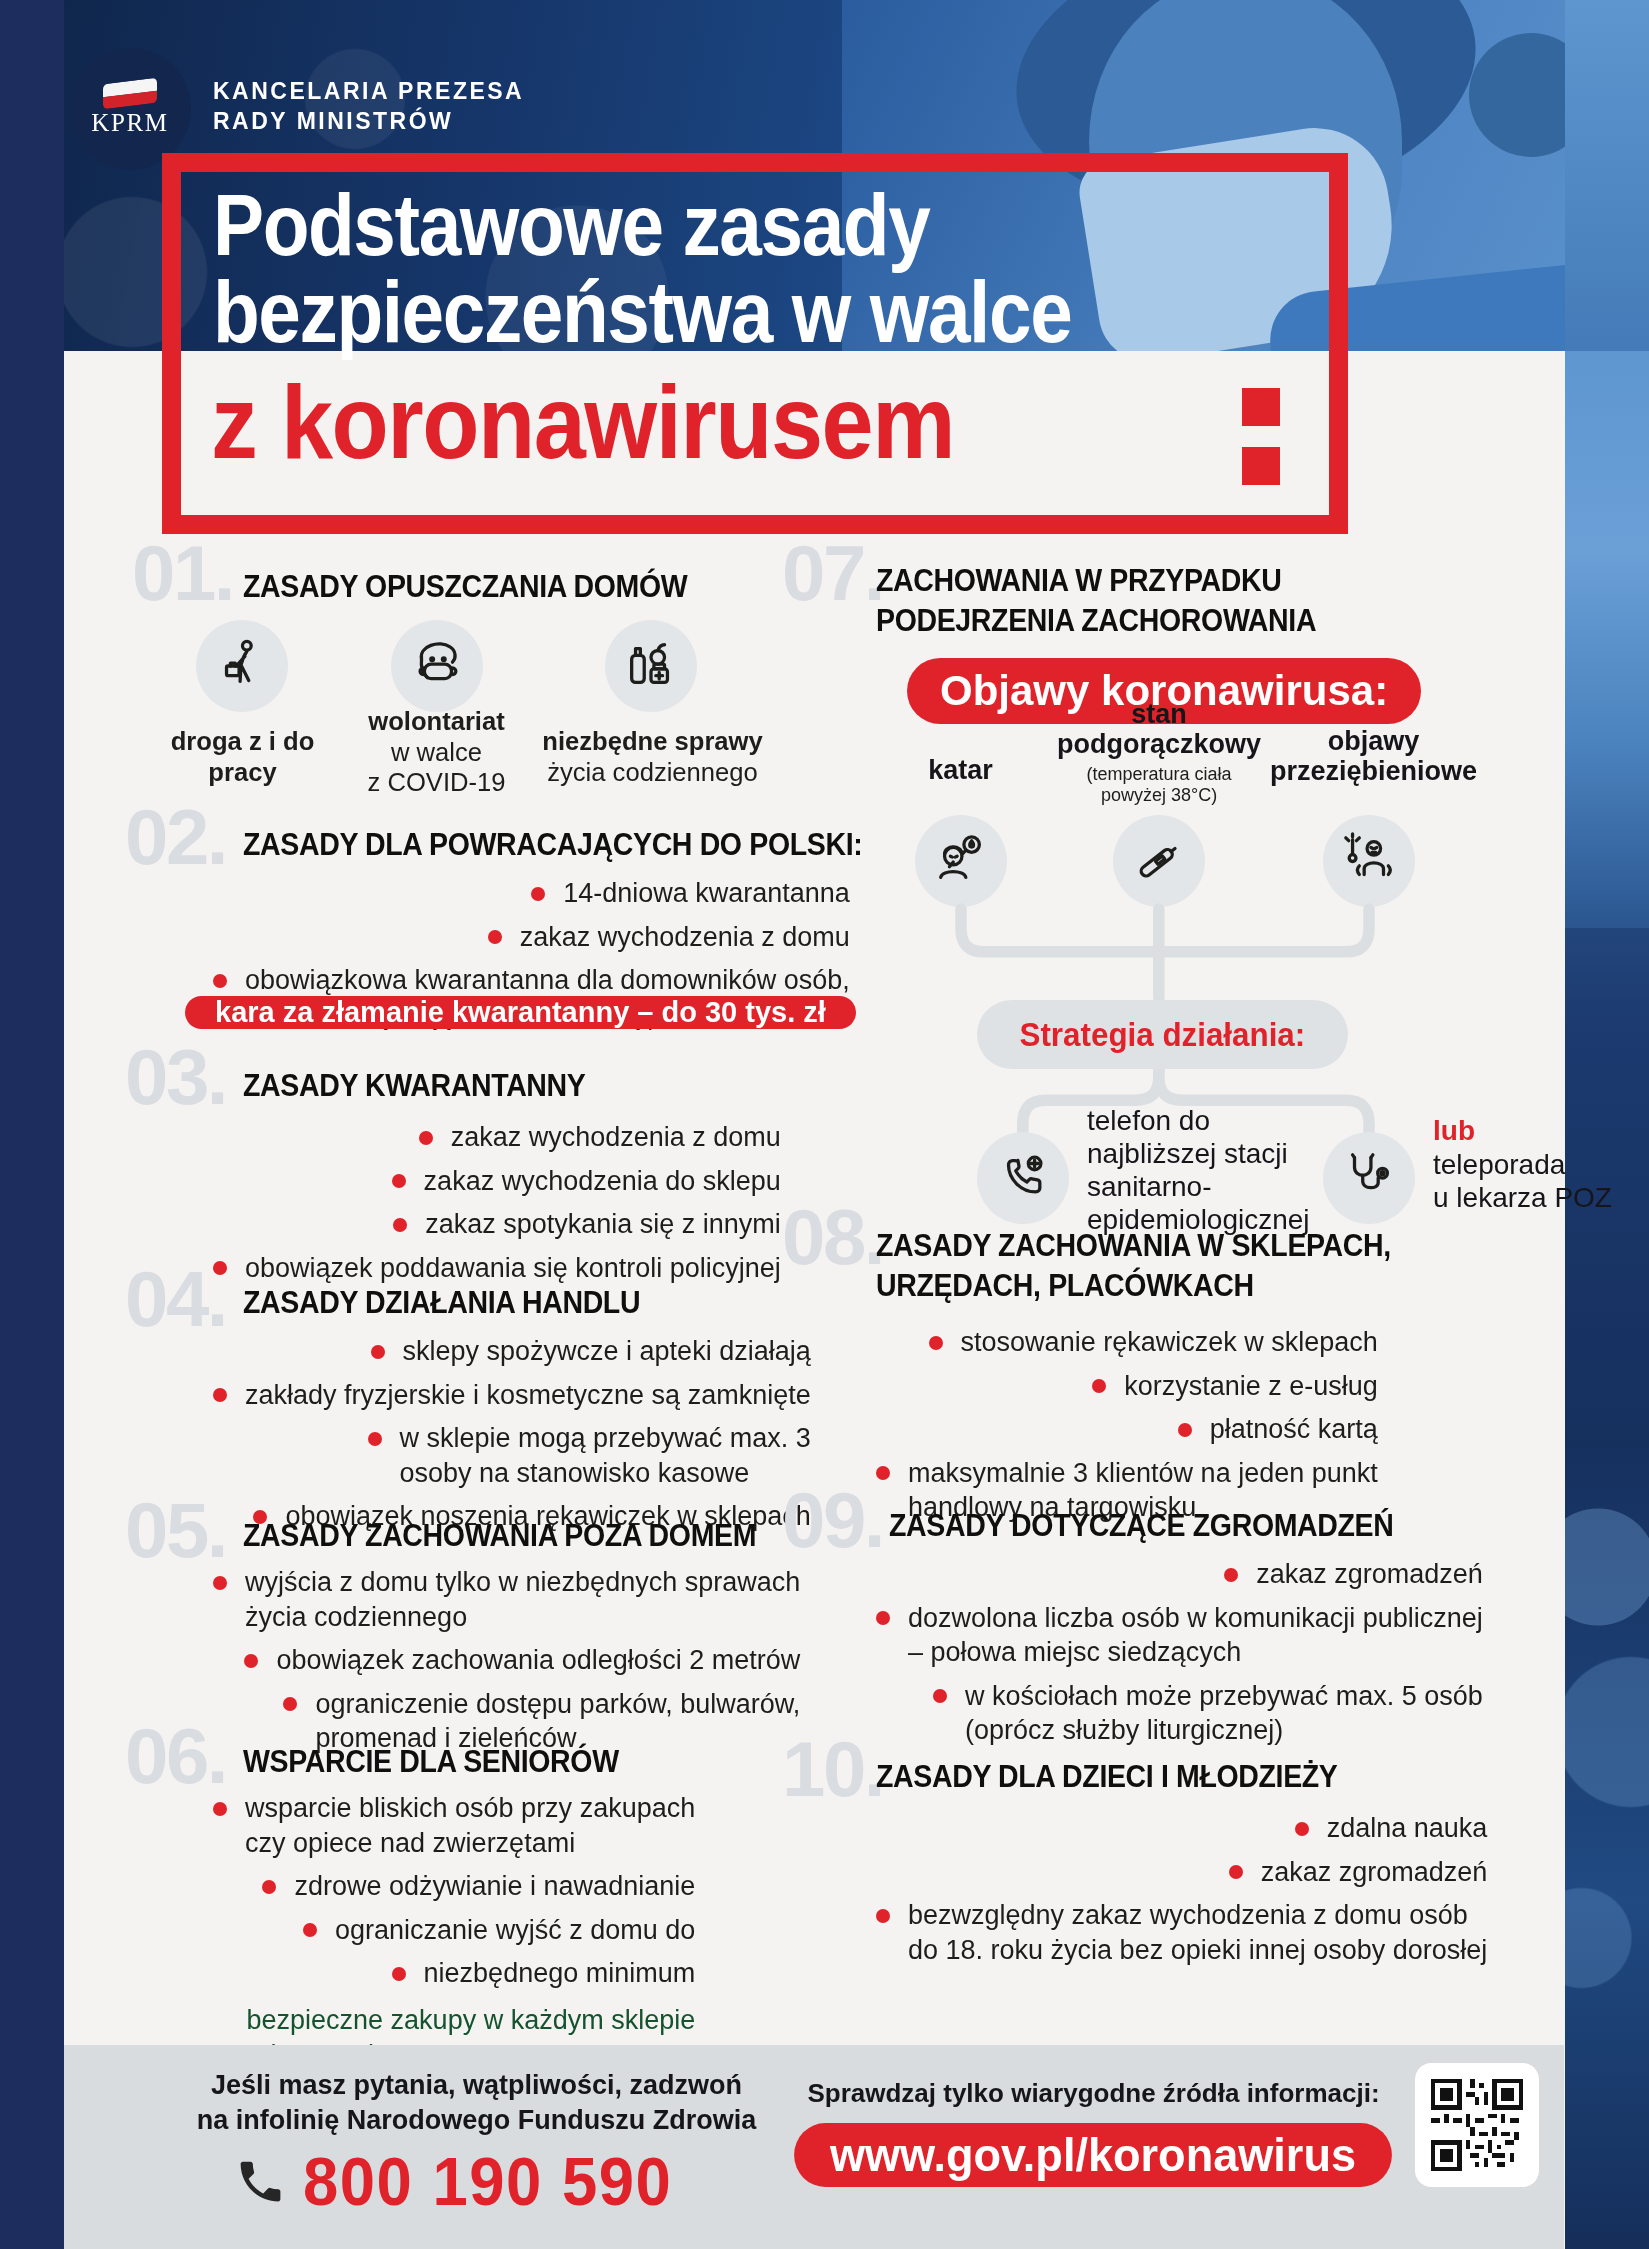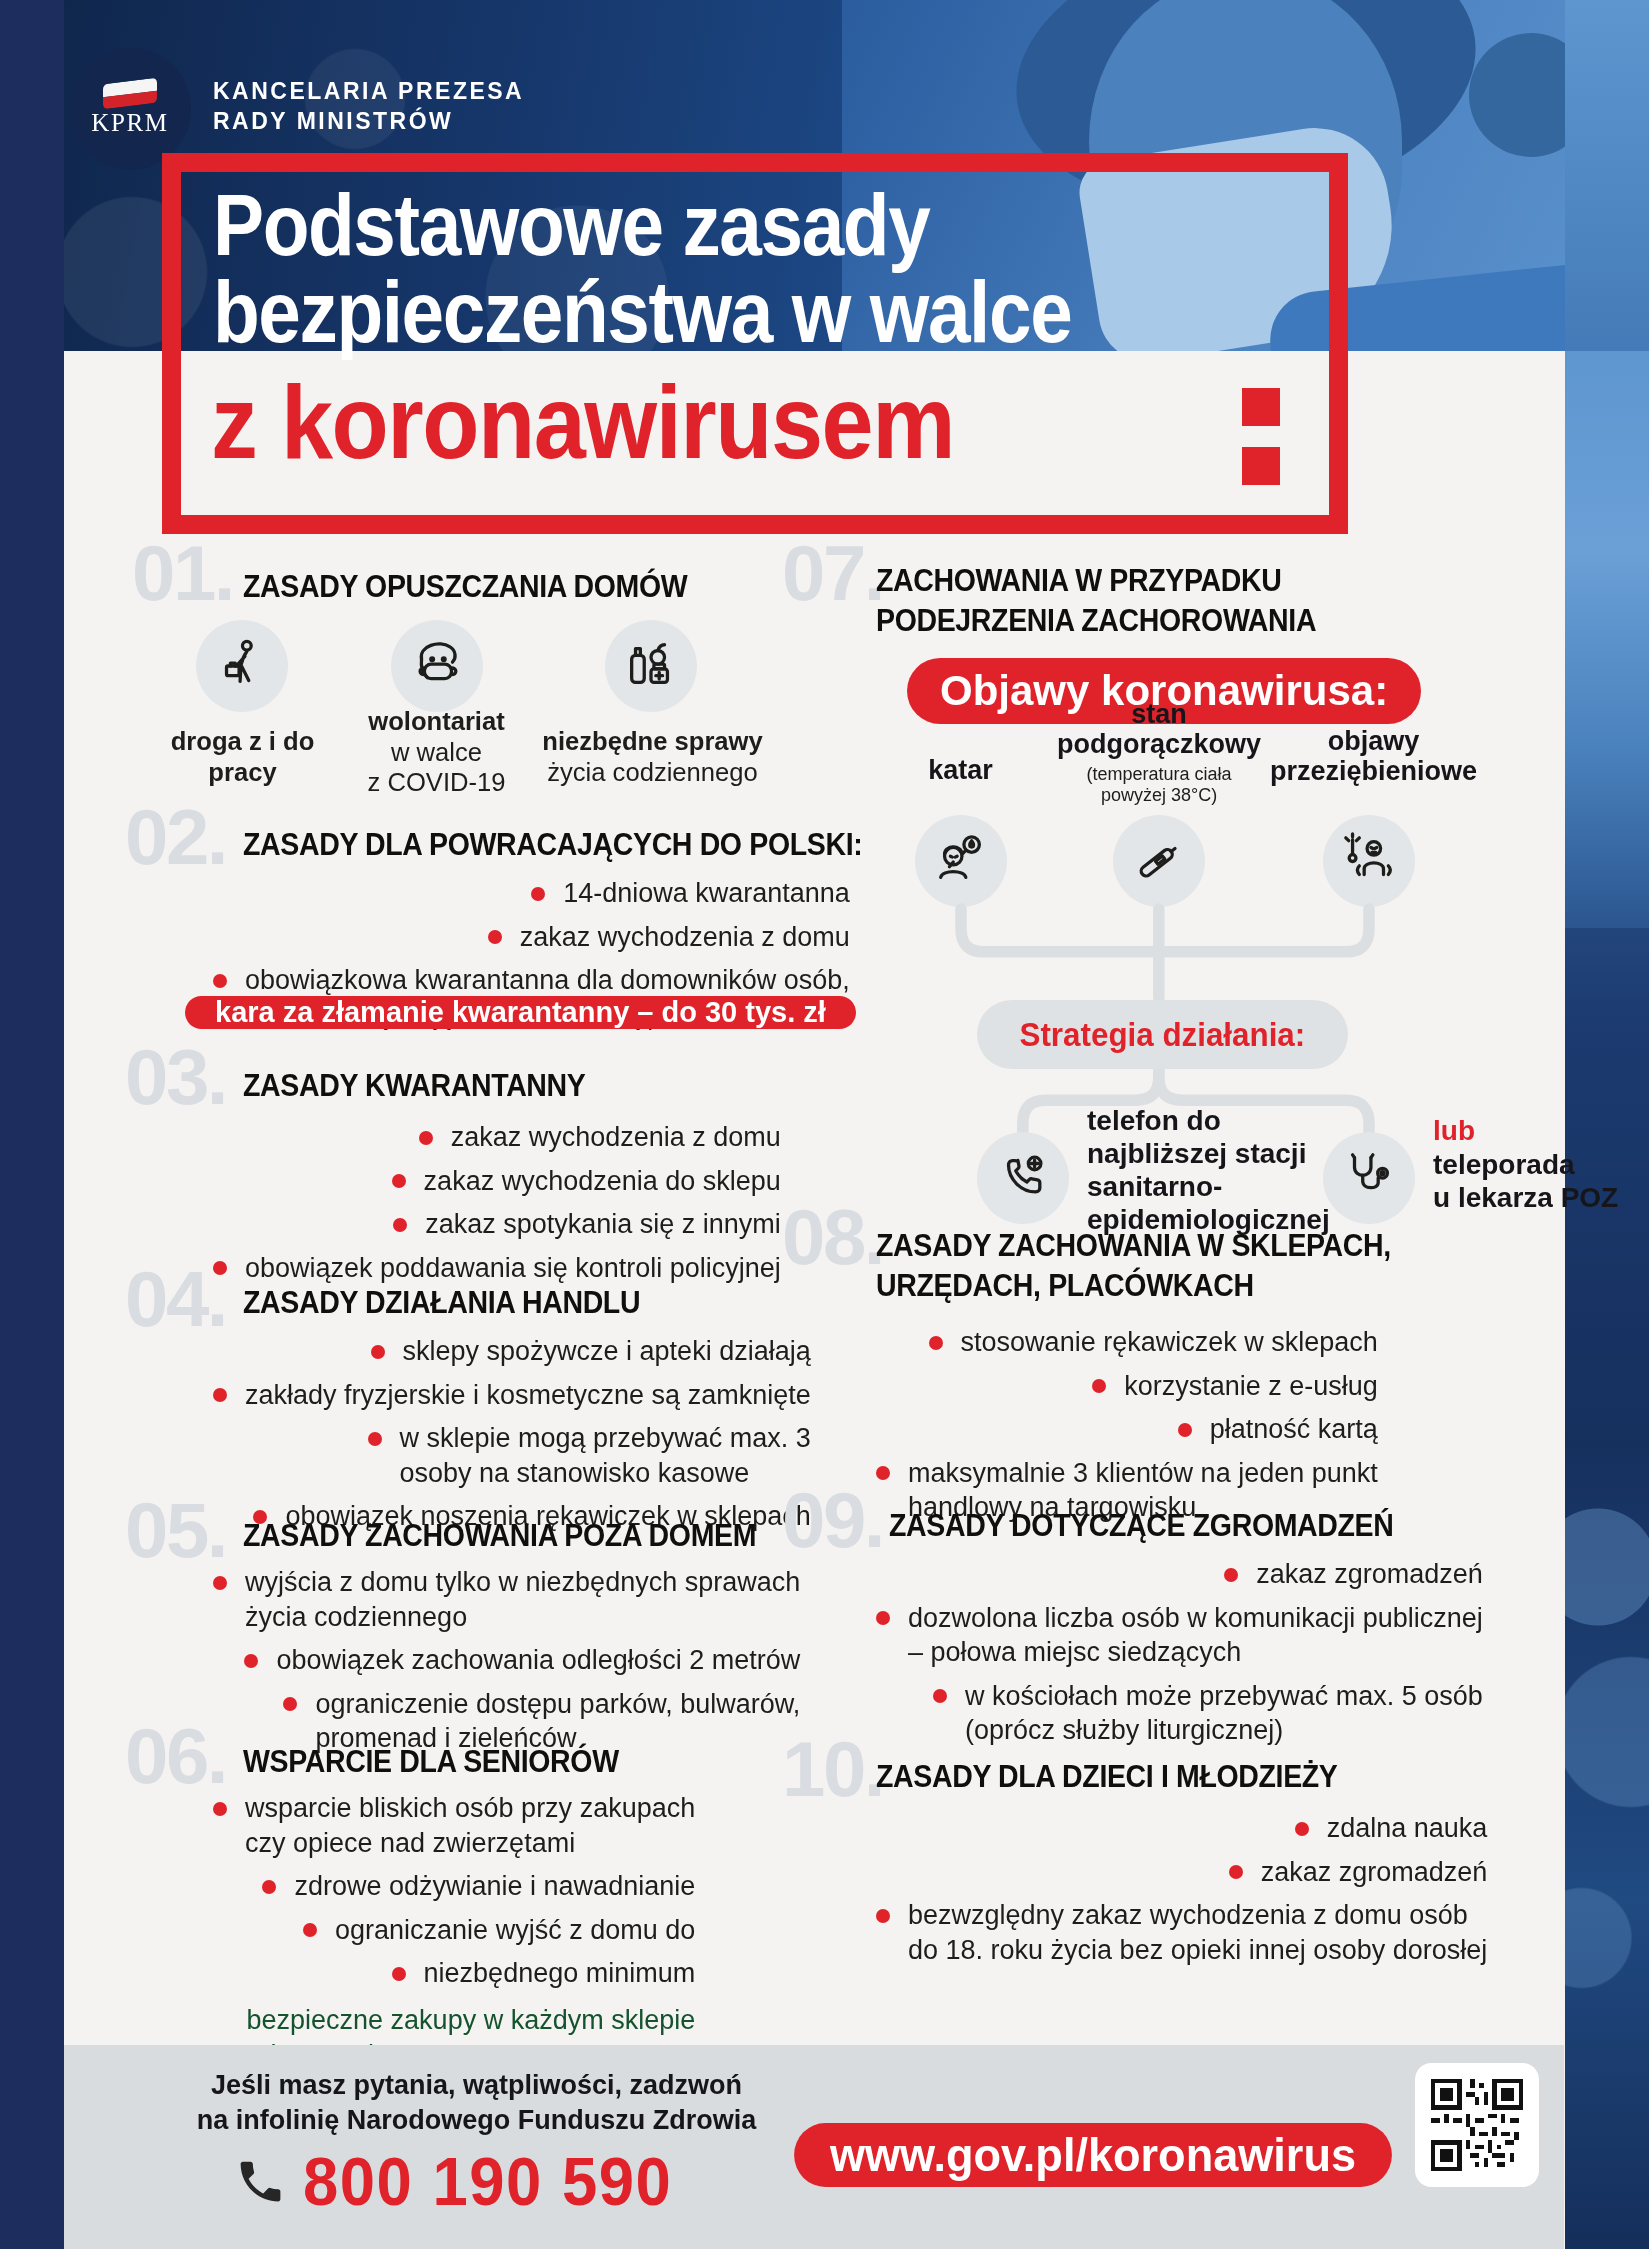--- a/index.html
+++ b/index.html
@@ -66,21 +66,21 @@
   .icircle{position:absolute;width:92px;height:92px;border-radius:50%;background:var(--circlegray,#e3e6e8);
     display:flex;align-items:center;justify-content:center;}
   .icircle svg{width:58px;height:58px;stroke:#1d1d1b;stroke-width:3.4;fill:none;stroke-linecap:round;stroke-linejoin:round;}
   .cap{position:absolute;text-align:center;font-size:25.6px;line-height:1.2;color:#1e1d1b;}
   .cap .b{font-weight:800;white-space:pre-line;display:block;}
   .cap .n{white-space:pre-line;display:block;font-weight:400;}
   
   .flow-svg{position:absolute;left:866px;top:876px;width:701px;height:272px;}
   .gray-pill{position:absolute;background:#dfe2e4;border-radius:40px;display:flex;align-items:center;justify-content:center;}
   .gray-pill span{color:var(--red,#e0232a);font-weight:900;font-size:33px;transform:scaleX(.95);}
-  .opt-text{position:absolute;font-size:28px;font-weight:700;line-height:1.18;color:#15151a;white-space:pre-line;}
+  .opt-text{position:absolute;font-size:28px;font-weight:400;line-height:1.18;color:#15151a;white-space:pre-line;}
   .lub{color:var(--red,#e0232a);font-weight:800;font-size:28px;position:absolute;}
   .symp-label{position:absolute;text-align:center;font-weight:800;font-size:27px;line-height:1.12;color:#15151a;white-space:pre-line;}
   .symp-sub{position:absolute;text-align:center;font-weight:400;font-size:18px;line-height:1.15;color:#1e1d1b;white-space:pre-line;}
   
   .footer{position:absolute;left:64px;top:2045px;width:1500px;height:205px;background:var(--footgray,#d9dcde);}
   .f-ask{position:absolute;left:99px;top:23px;width:627px;text-align:center;font-weight:800;font-size:27px;line-height:1.3;color:#15151a;white-space:pre-line;}
   .f-phone{position:absolute;left:84px;top:97px;width:627px;display:flex;align-items:center;justify-content:center;}
   .f-phone svg{width:53px;height:53px;fill:#262626;}
   .f-number{font-size:69px;font-weight:900;color:var(--red,#e0232a);letter-spacing:1.6px;transform:scaleX(.92);}
   .f-check{position:absolute;left:716px;top:33px;width:627px;text-align:center;font-weight:800;font-size:26px;color:#15151a;}
@@ -422,20 +422,21 @@
 
   <div class="footer">
     <div class="f-ask">Jeśli masz pytania, wątpliwości, zadzwoń
 na infolinię Narodowego Funduszu Zdrowia</div>
     <div class="f-phone">
       <svg viewBox="0 0 24 24">
           <path d="M6.62 10.79c1.44 2.83 3.76 5.14 6.59 6.59l2.2-2.21c.27-.27.67-.36 1.02-.24 1.12.37 2.33.57 3.57.57.55 0 1 .45 1 1V20c0 .55-.45 1-1 1-9.39 0-17-7.61-17-17 0-.55.45-1 1-1h3.5c.55 0 1 .45 1 1 0 1.25.2 2.45.57 3.57.11.35.03.74-.25 1.02l-2.2 2.2z"></path>
         </svg>
       <span class="f-number">800 190 590</span>
     </div>
+    <div class="f-check">Sprawdzaj tylko wiarygodne źródła informacji:</div>
     <div class="f-url">www.gov.pl/koronawirus</div>
     <div class="qr-box">
       <svg viewBox="0 0 21 21" shape-rendering="crispEdges">
         <g fill="#111">
           <path d="M0 0h7v7h-7z M14 0h7v7h-7z M0 14h7v7h-7z"></path>
         </g>
         <g fill="#fff">
             <path d="M1 1h5v5h-5z M15 1h5v5h-5z M1 15h5v5h-5z"></path>
           </g>
         <g fill="#111">

